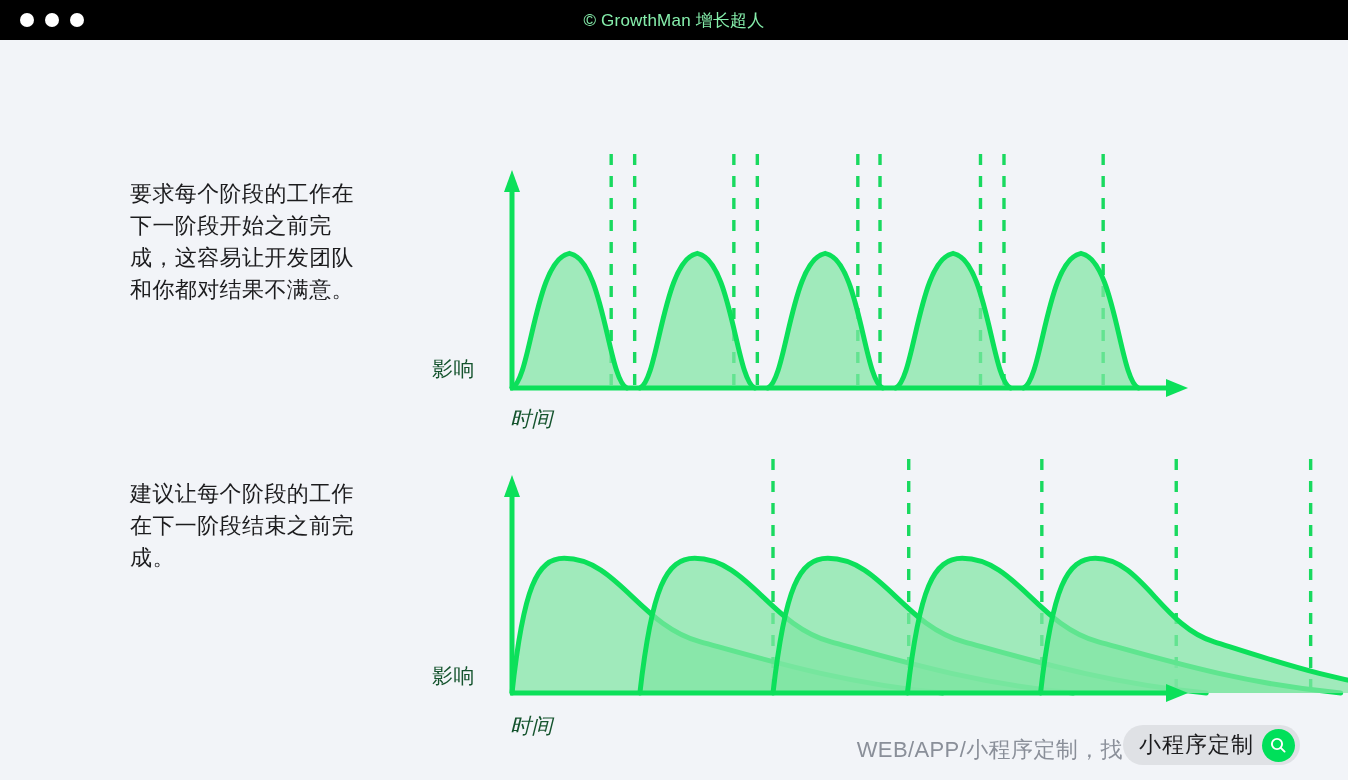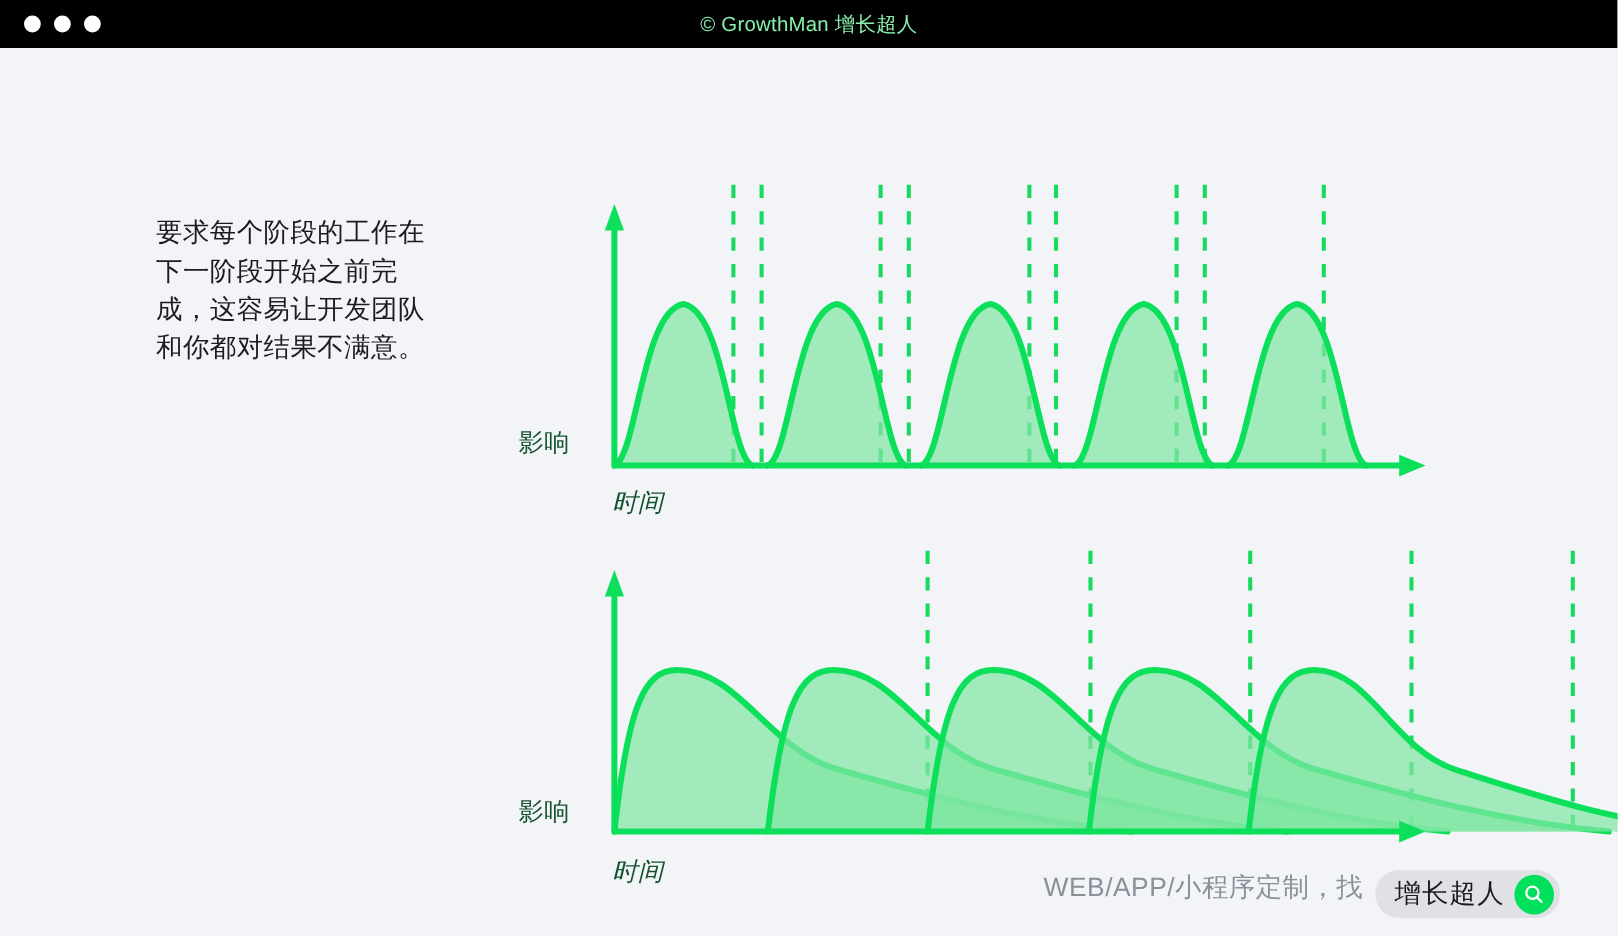--- a/index.html
+++ b/index.html
@@ -104,22 +104,21 @@
   #chart-top .xlabel { top: 253px; }
   #chart-bottom .ylabel { top: 205px; }
   #chart-bottom .xlabel { top: 255px; }
 
   
   .footer {
     position: absolute;
     right: 48px;
     bottom: 27px;
     display: flex;
-    align-items: flex-start;
-    gap: 10px;
+    align-items: flex-end;
   }
   .footer-text {
     color: #8a8f99;
     font-size: 22px;
     letter-spacing: 0.4px;
     font-family: "Liberation Sans", "DejaVu Sans", sans-serif;
   }
   .brand-pill {
     display: flex;
     align-items: center;
@@ -155,20 +154,21 @@
     <span class="dot"></span>
     <span class="dot"></span>
   </div>
   <div class="titlebar-title">© GrowthMan 增长超人</div>
 </div>
 
 <div class="stage">
 
   <div class="caption" id="caption-top">要求每个阶段的工作在下一阶段开始之前完成，这容易让开发团队和你都对结果不满意。</div>
 
+  <div class="caption" id="caption-bottom">建议让每个阶段的工作在下一阶段结束之前完成。</div>
 
   <div class="chart" id="chart-top">
     <svg width="790" height="260" viewBox="0 0 790 260">
       <g id="dash-top">
           <line x1="191.18" y1="2" x2="191.18" y2="236" stroke="#19d95f" stroke-width="3.4" stroke-dasharray="11 11"></line>
           <line x1="214.67" y1="2" x2="214.67" y2="236" stroke="#19d95f" stroke-width="3.4" stroke-dasharray="11 11"></line>
           <line x1="313.85" y1="2" x2="313.85" y2="236" stroke="#19d95f" stroke-width="3.4" stroke-dasharray="11 11"></line>
           <line x1="337.34" y1="2" x2="337.34" y2="236" stroke="#19d95f" stroke-width="3.4" stroke-dasharray="11 11"></line>
           <line x1="437.825" y1="2" x2="437.825" y2="236" stroke="#19d95f" stroke-width="3.4" stroke-dasharray="11 11"></line>
           <line x1="460.01" y1="2" x2="460.01" y2="236" stroke="#19d95f" stroke-width="3.4" stroke-dasharray="11 11"></line>
@@ -228,21 +228,21 @@
         <polygon points="768,236 746,227 746,245" fill="#0ce05a"></polygon>
       </g>
     </svg>
     <span class="axis-label ylabel">影响</span>
     <span class="axis-label xlabel">时间</span>
   </div>
 
   <div class="footer">
     <span class="footer-text">WEB/APP/小程序定制，找</span>
     <span class="brand-pill">
-      <span class="brand-name">增长超人</span>
+      <span class="brand-name">小程序定制</span>
       <span class="search-badge">
         <svg width="19" height="19" viewBox="0 0 19 19">
           <circle cx="8" cy="8" r="5.1" fill="none" stroke="#ffffff" stroke-width="1.9"></circle>
           <line x1="11.8" y1="11.8" x2="15.6" y2="15.6" stroke="#ffffff" stroke-width="1.9" stroke-linecap="round"></line>
         </svg>
       </span>
     </span>
   </div>
 
 </div>

